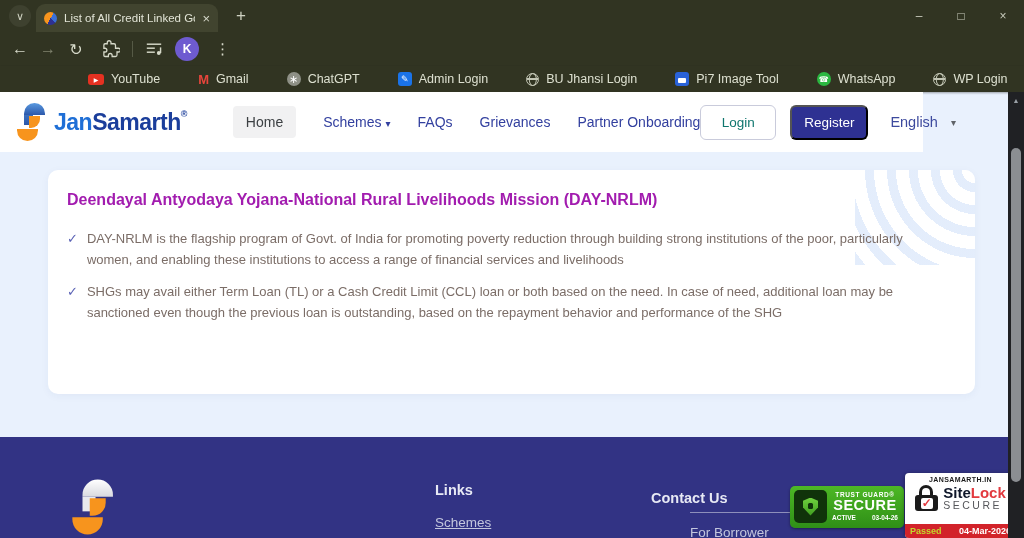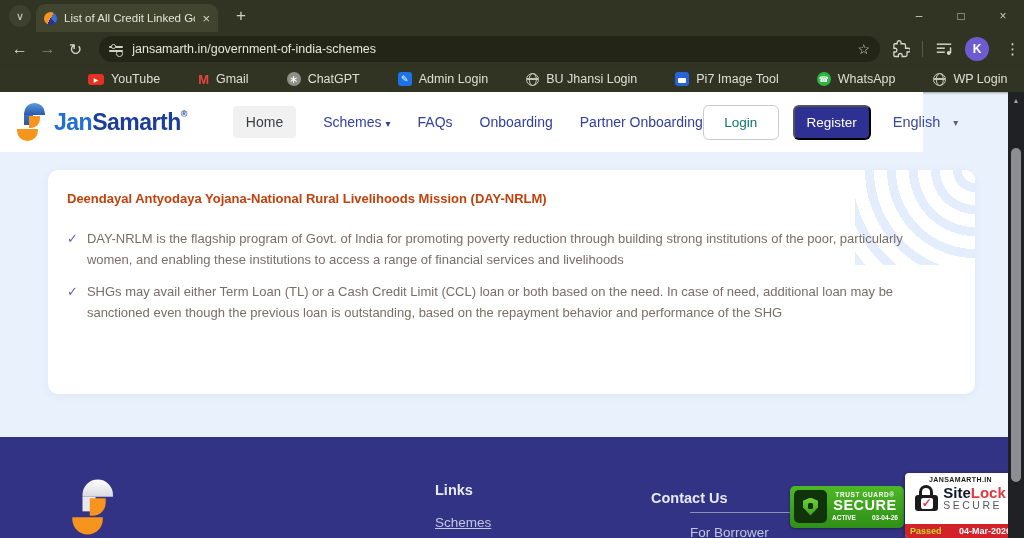--- a/index.html
+++ b/index.html
@@ -88,21 +88,21 @@
     display:flex; align-items:center; justify-content:center; }
   .lang { display:flex; align-items:center; gap:9px; margin-left:8px; color:#3d4a9e; font-size:14.5px; }
   .lang .nav-caret { color:#5f6368; }
 
   
   .main-section { position:absolute; left:0; top:152px; width:1024px; height:285px; background:#e9f1fd; }
   .card { position:absolute; left:48px; top:18px; width:927px; height:224px; background:#fff; border-radius:10px;
     box-shadow:0 2px 8px rgba(40,60,120,.05); overflow:hidden; }
   .card-arcs { position:absolute; right:0; top:0; width:120px; height:95px;
     background:repeating-radial-gradient(circle at 100% 0, #ffffff 0 13px, #dfeafb 13px 22px); opacity:.85; }
-  .card-title { position:absolute; left:19px; top:21px; font-size:13px; font-weight:bold; color:#c2410c; }
+  .card-title { position:absolute; left:19px; top:21px; font-size:16px; font-weight:bold; color:#a21caf; }
   .points { position:absolute; left:19px; top:58px; width:872px; }
   .point { display:flex; gap:9px; margin-bottom:11px; }
   .point-check { color:#5a62b5; font-size:13px; line-height:21px; }
   .point-text { color:#7b6d67; font-size:13px; line-height:21px; }
   .card-bottom { position:absolute; left:0; right:0; bottom:0; height:61px; border-top:1px solid #eef0f5;
     display:flex; align-items:center; padding:0 27px 0 19px; }
   .know-more { color:#9aa0a8; font-size:13px; }
   .click-here { color:#3f51b5; font-size:13px; font-weight:bold; text-decoration:underline; margin-left:11px; }
   .btn-eligibility { margin-left:auto; background:#2e3192; color:#fff; font-size:13px; font-weight:bold;
     padding:10px 19px; border-radius:6px; border:none; }
@@ -168,27 +168,20 @@
     <span class="win-btn">–</span>
     <span class="win-btn">□</span>
     <span class="win-btn">×</span>
   </div>
 </div>
 
 <div class="toolbar">
   <span class="nav-ic back">←</span>
   <span class="nav-ic fwd">→</span>
   <span class="nav-ic">↻</span>
-  <div class="omnibox">
-    <span class="tune">
-        <span class="tune-dots"></span>
-      </span>
-    <span class="url-text">jansamarth.in/government-of-india-schemes</span>
-    <span class="omni-star">☆</span>
-  </div>
   <div class="right">
     <svg width="18" height="18" viewBox="0 0 24 24">
         <path d="M20 11h-2V7a2 2 0 0 0-2-2h-4V3.5a2.5 2.5 0 0 0-5 0V5H4a1.5 1.5 0 0 0-1.5 1.5V11H4a2.5 2.5 0 0 1 0 5H2.5v4.5A1.5 1.5 0 0 0 4 22h4.5v-1.5a2.5 2.5 0 0 1 5 0V22H18a2 2 0 0 0 2-2v-4h2a2.5 2.5 0 0 0 0-5z" fill="none" stroke="#d6d9c9" stroke-width="1.7"></path>
       </svg>
     <span class="sep"></span>
     <svg width="18" height="16" viewBox="0 0 22 20">
         <g stroke="#d6d9c9" stroke-width="1.8" fill="none">
           <line x1="2" y1="4" x2="20" y2="4"></line>
           <line x1="2" y1="9" x2="12" y2="9"></line>
           <line x1="2" y1="14" x2="12" y2="14"></line>
@@ -254,21 +247,21 @@
         <span class="p2"></span>
         <span class="p3"></span>
         <span class="p4"></span>
     </div>
     <div class="logo-text"><span class="logo-jan">Jan</span><span class="logo-samarth">Samarth</span><sup class="logo-reg">®</sup></div>
   </div>
   <nav class="main-nav">
     <a class="nav-link active" href="#">Home</a>
     <a class="nav-link" href="#"><span>Schemes</span><span class="nav-caret">▾</span></a>
     <a class="nav-link" href="#">FAQs</a>
-    <a class="nav-link" href="#">Onboarding</a>
+    <a class="nav-link" href="#">Grievances</a>
     <a class="nav-link" href="#">Partner Onboarding</a>
   </nav>
   <div class="header-right">
     <button class="btn-login">Login</button>
     <button class="btn-register">Register</button>
     <div class="lang">
       <span>English</span>
       <span class="nav-caret">▾</span>
     </div>
   </div>

